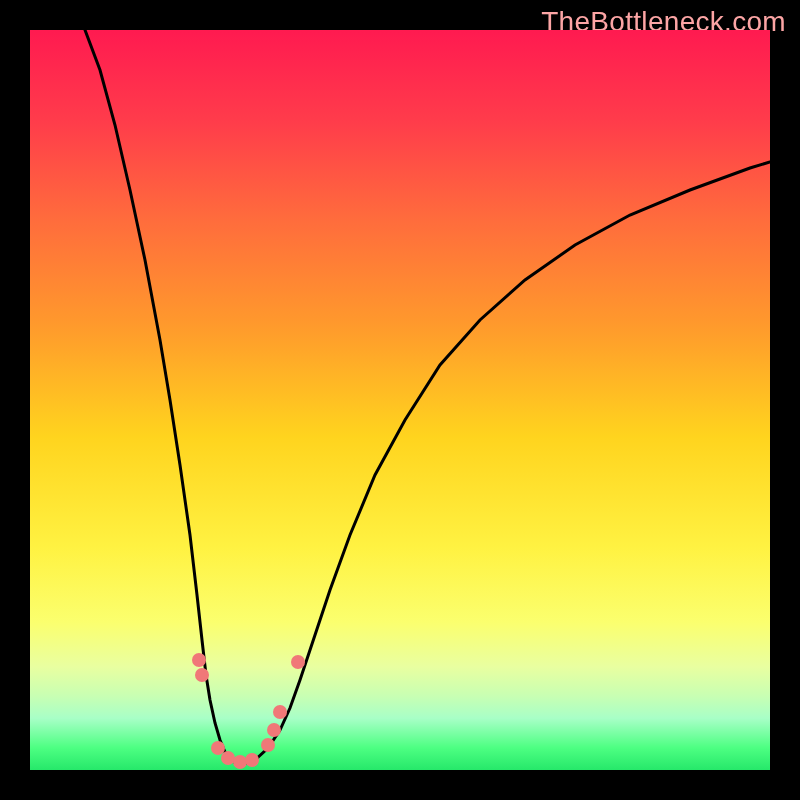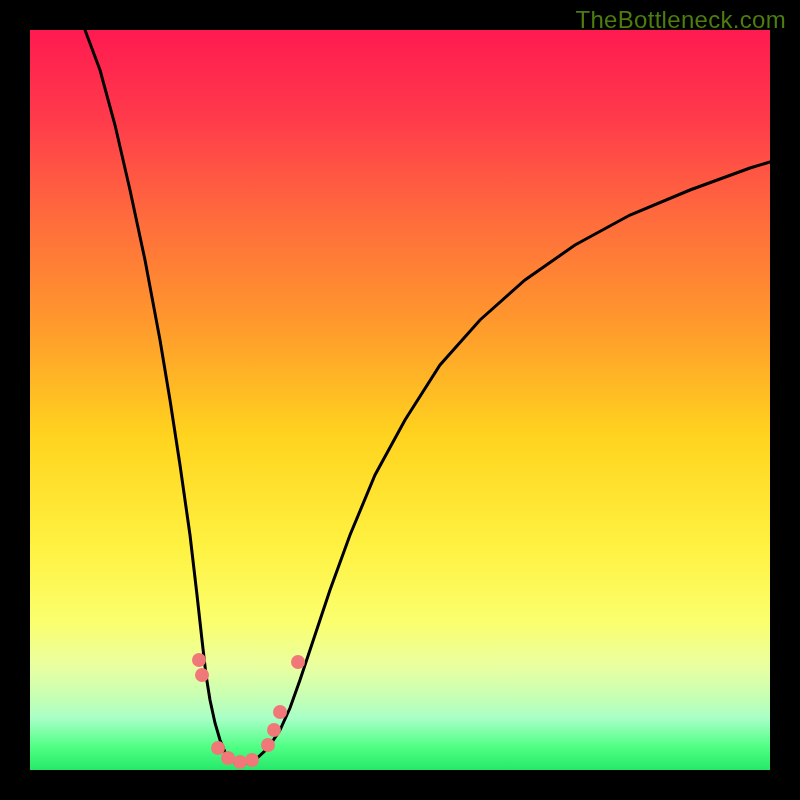--- a/index.html
+++ b/index.html
@@ -34,22 +34,22 @@
       #e9ffa0 86%,
       #c8ffb3 90%,
       #a8ffc7 93%,
       #4dff82 97%,
       #26e86a 100%);
   }
   .watermark {
     position: absolute;
     top: 6px;
     right: 14px;
-    color: #4d7c0f;
-    font-size: 24px;
+    color: #fca5a5;
+    font-size: 28px;
     letter-spacing: 0.3px;
     user-select: none;
   }
   svg.curves {
     position: absolute;
     left: 0;
     top: 0;
     width: 740px;
     height: 740px;
   }

